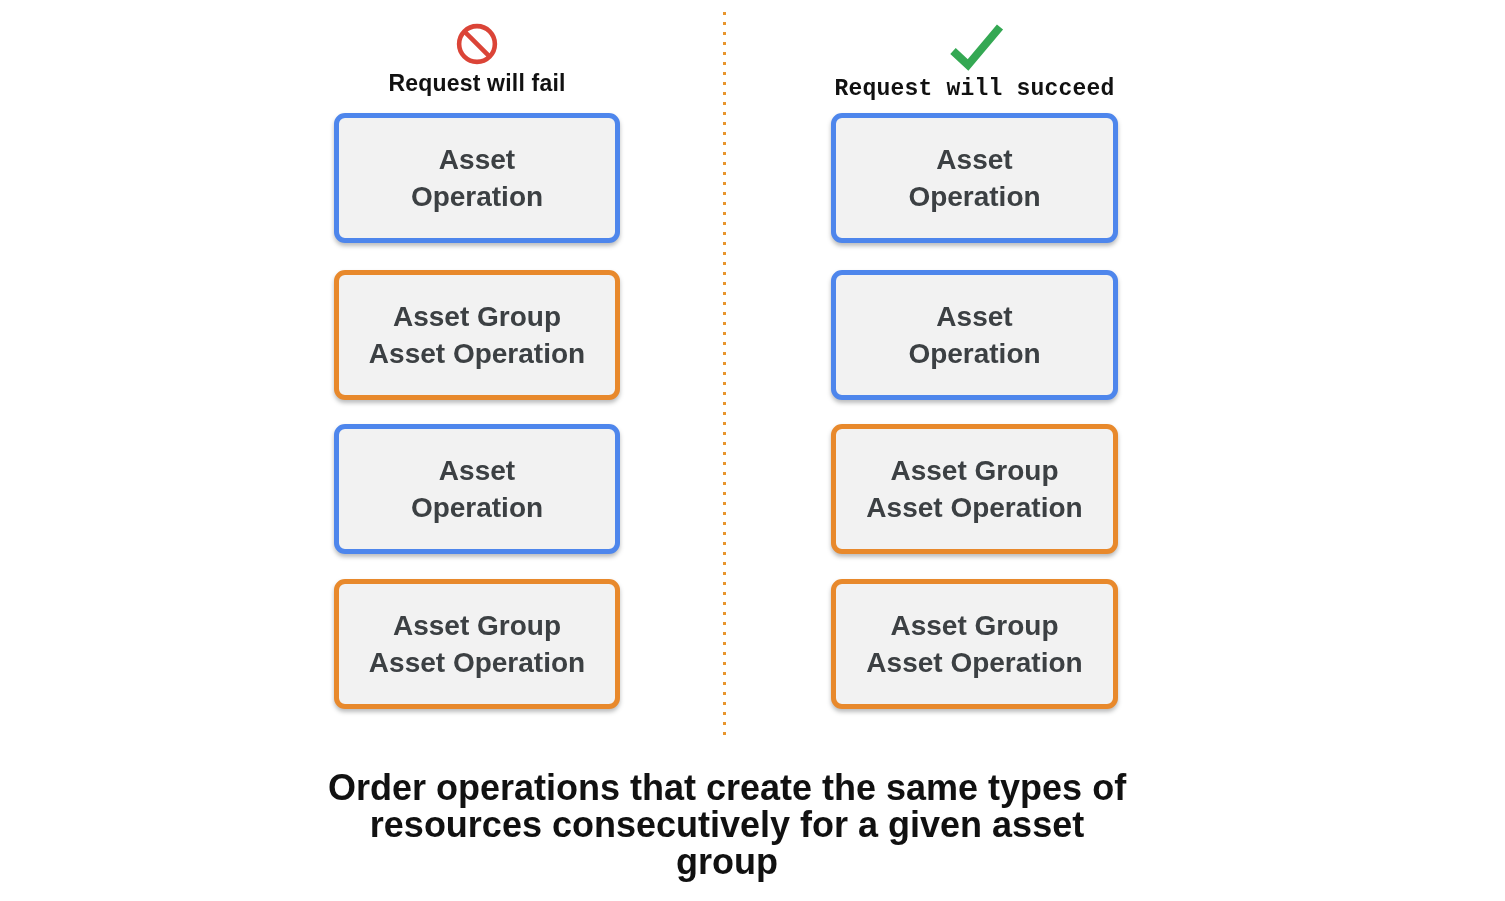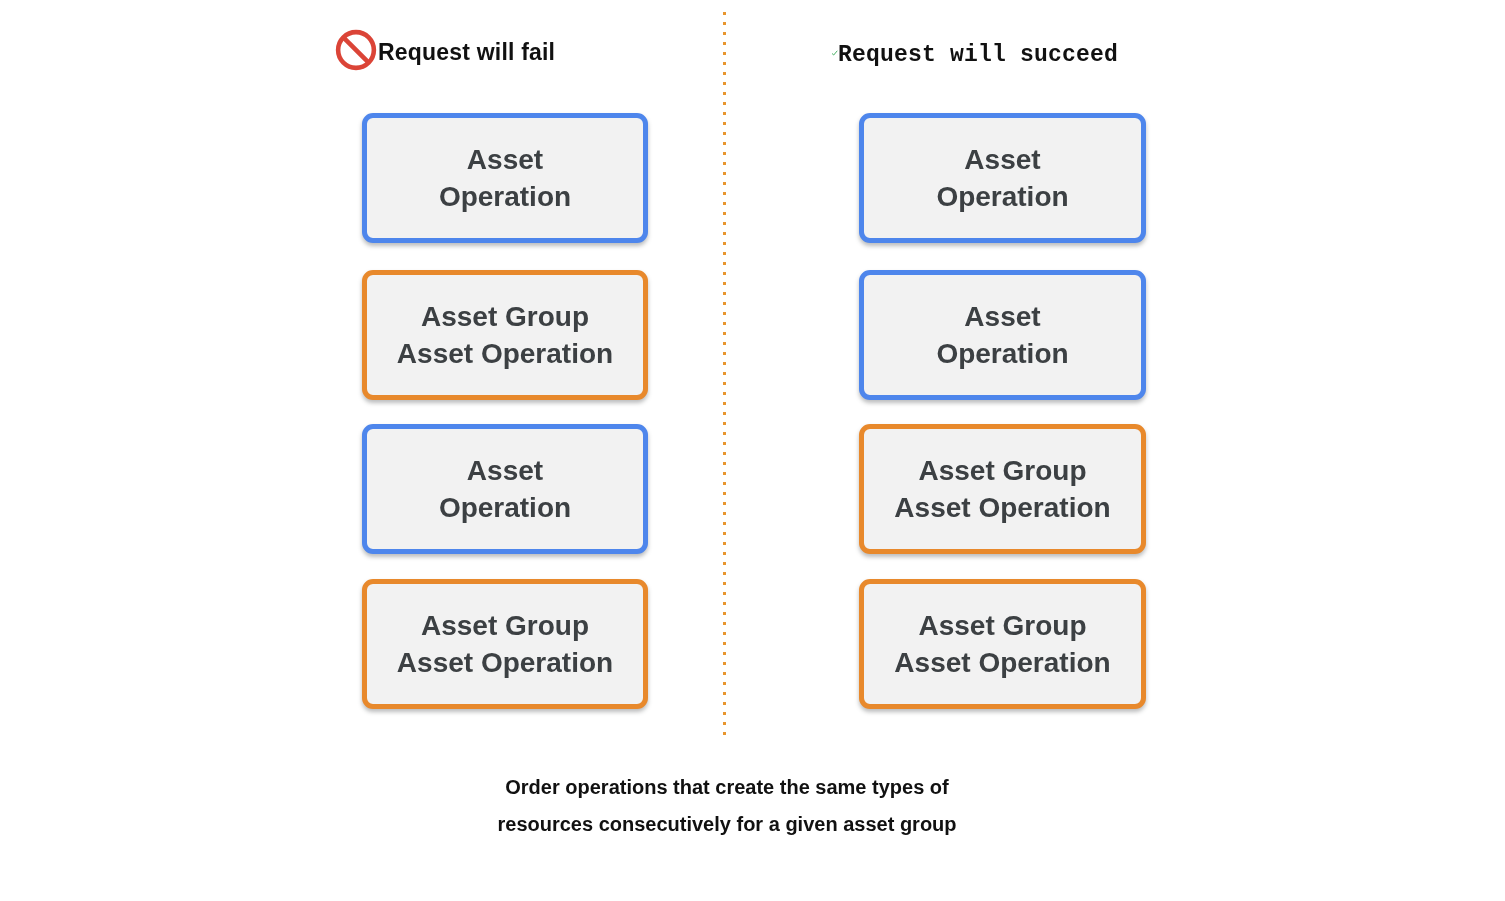--- a/index.html
+++ b/index.html
@@ -17,23 +17,23 @@
   .canvas {
     position: relative;
     width: 1505px;
     height: 901px;
     background: #ffffff;
     font-family: "Liberation Sans", sans-serif;
     overflow: hidden;
   }
   .col-header {
     position: absolute;
-    top: 28px;
+    top: 22px;
     display: flex;
-    flex-direction: row;
+    flex-direction: column;
     align-items: center;
   }
   .col-header.fail    { left: 334px; width: 286px; }
   .col-header.succeed { left: 831px; width: 287px; font-family: Liberation Mono, monospace; }
   .header-icon { display: block; }
   .col-title {
     font-size: 23px;
     font-weight: 700;
     color: var(--heading-text);
     letter-spacing: 0.2px;
@@ -43,21 +43,20 @@
   .box {
     position: absolute;
     height: 130px;
     background: var(--box-fill);
     border-radius: 11px;
     display: flex;
     align-items: center;
     justify-content: center;
     text-align: center;
     box-shadow: 0 3px 4px rgba(60,64,67,0.35);
-    margin-left: 28px;
   }
   .box.left  { left: 334px; width: 286px; }
   .box.right { left: 831px; width: 287px; }
   .box.asset       { border: 5px solid var(--asset-border); }
   .box.asset-group { border: 5px solid var(--asset-group-border); }
   .row-0 { top: 113px; }
   .row-1 { top: 270px; }
   .row-2 { top: 424px; }
   .row-3 { top: 579px; }
   .box-label {
@@ -78,21 +77,21 @@
       var(--divider) 0px, var(--divider) 3px,
       transparent 3px, transparent 10px
     );
   }
   .caption {
     position: absolute;
     left: 327px;
     top: 769px;
     width: 800px;
     text-align: center;
-    font-size: 20px;
+    font-size: 36px;
     line-height: 37px;
     font-weight: 700;
     color: var(--heading-text);
     white-space: pre-line;
   }
 </style>
 </head>
 <body>
 
 <div class="canvas">

